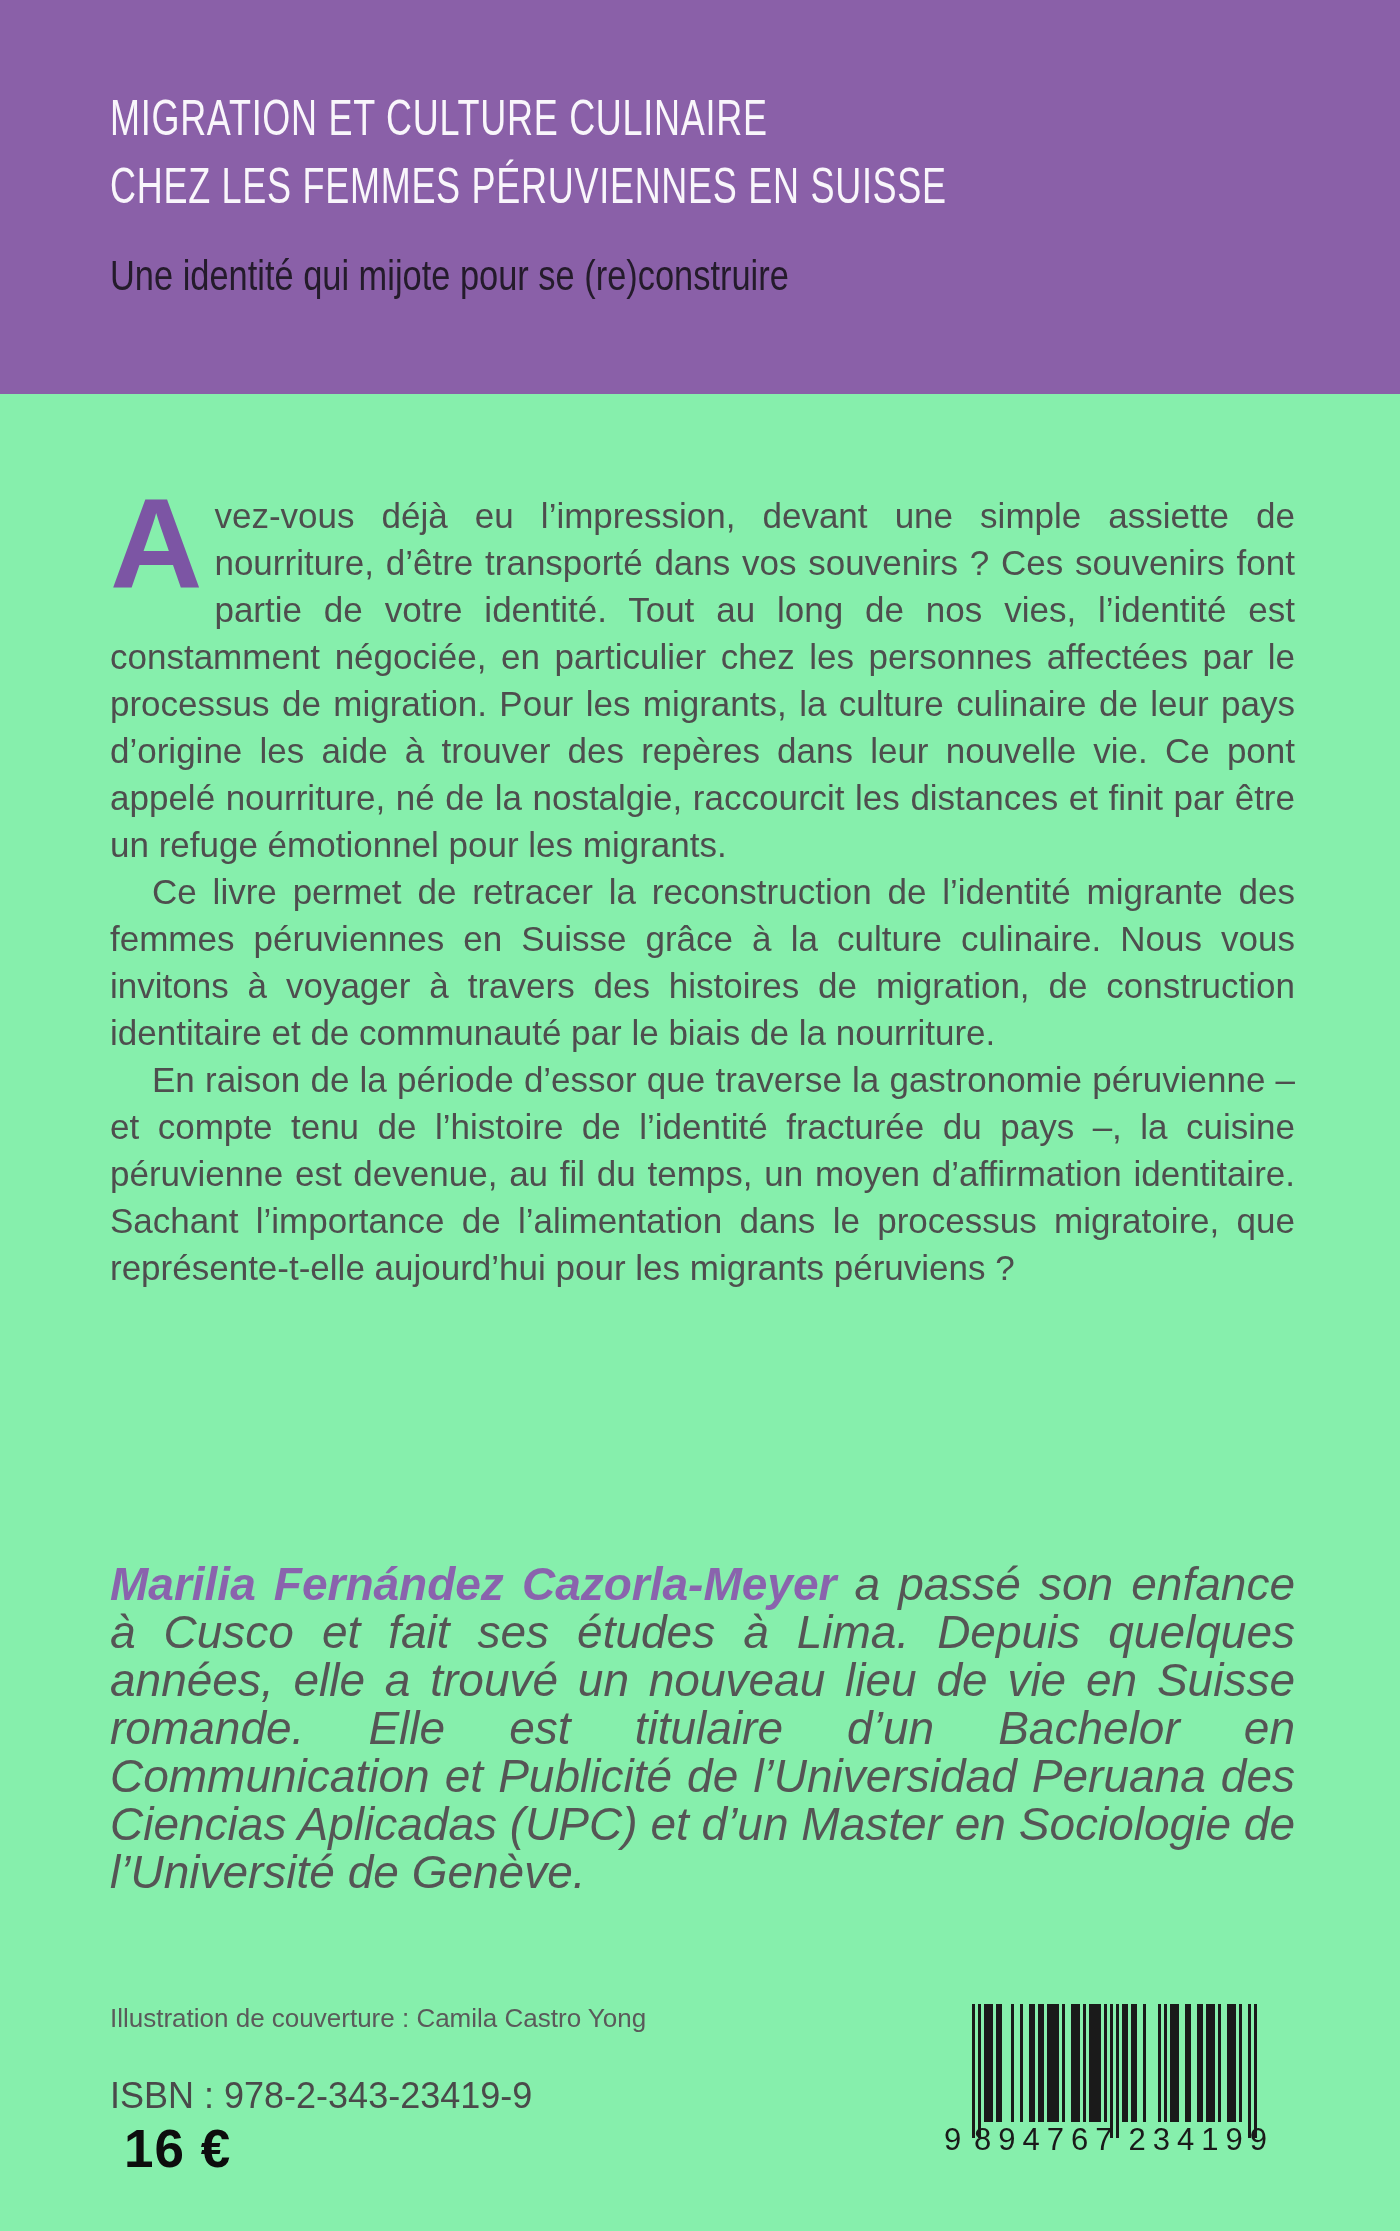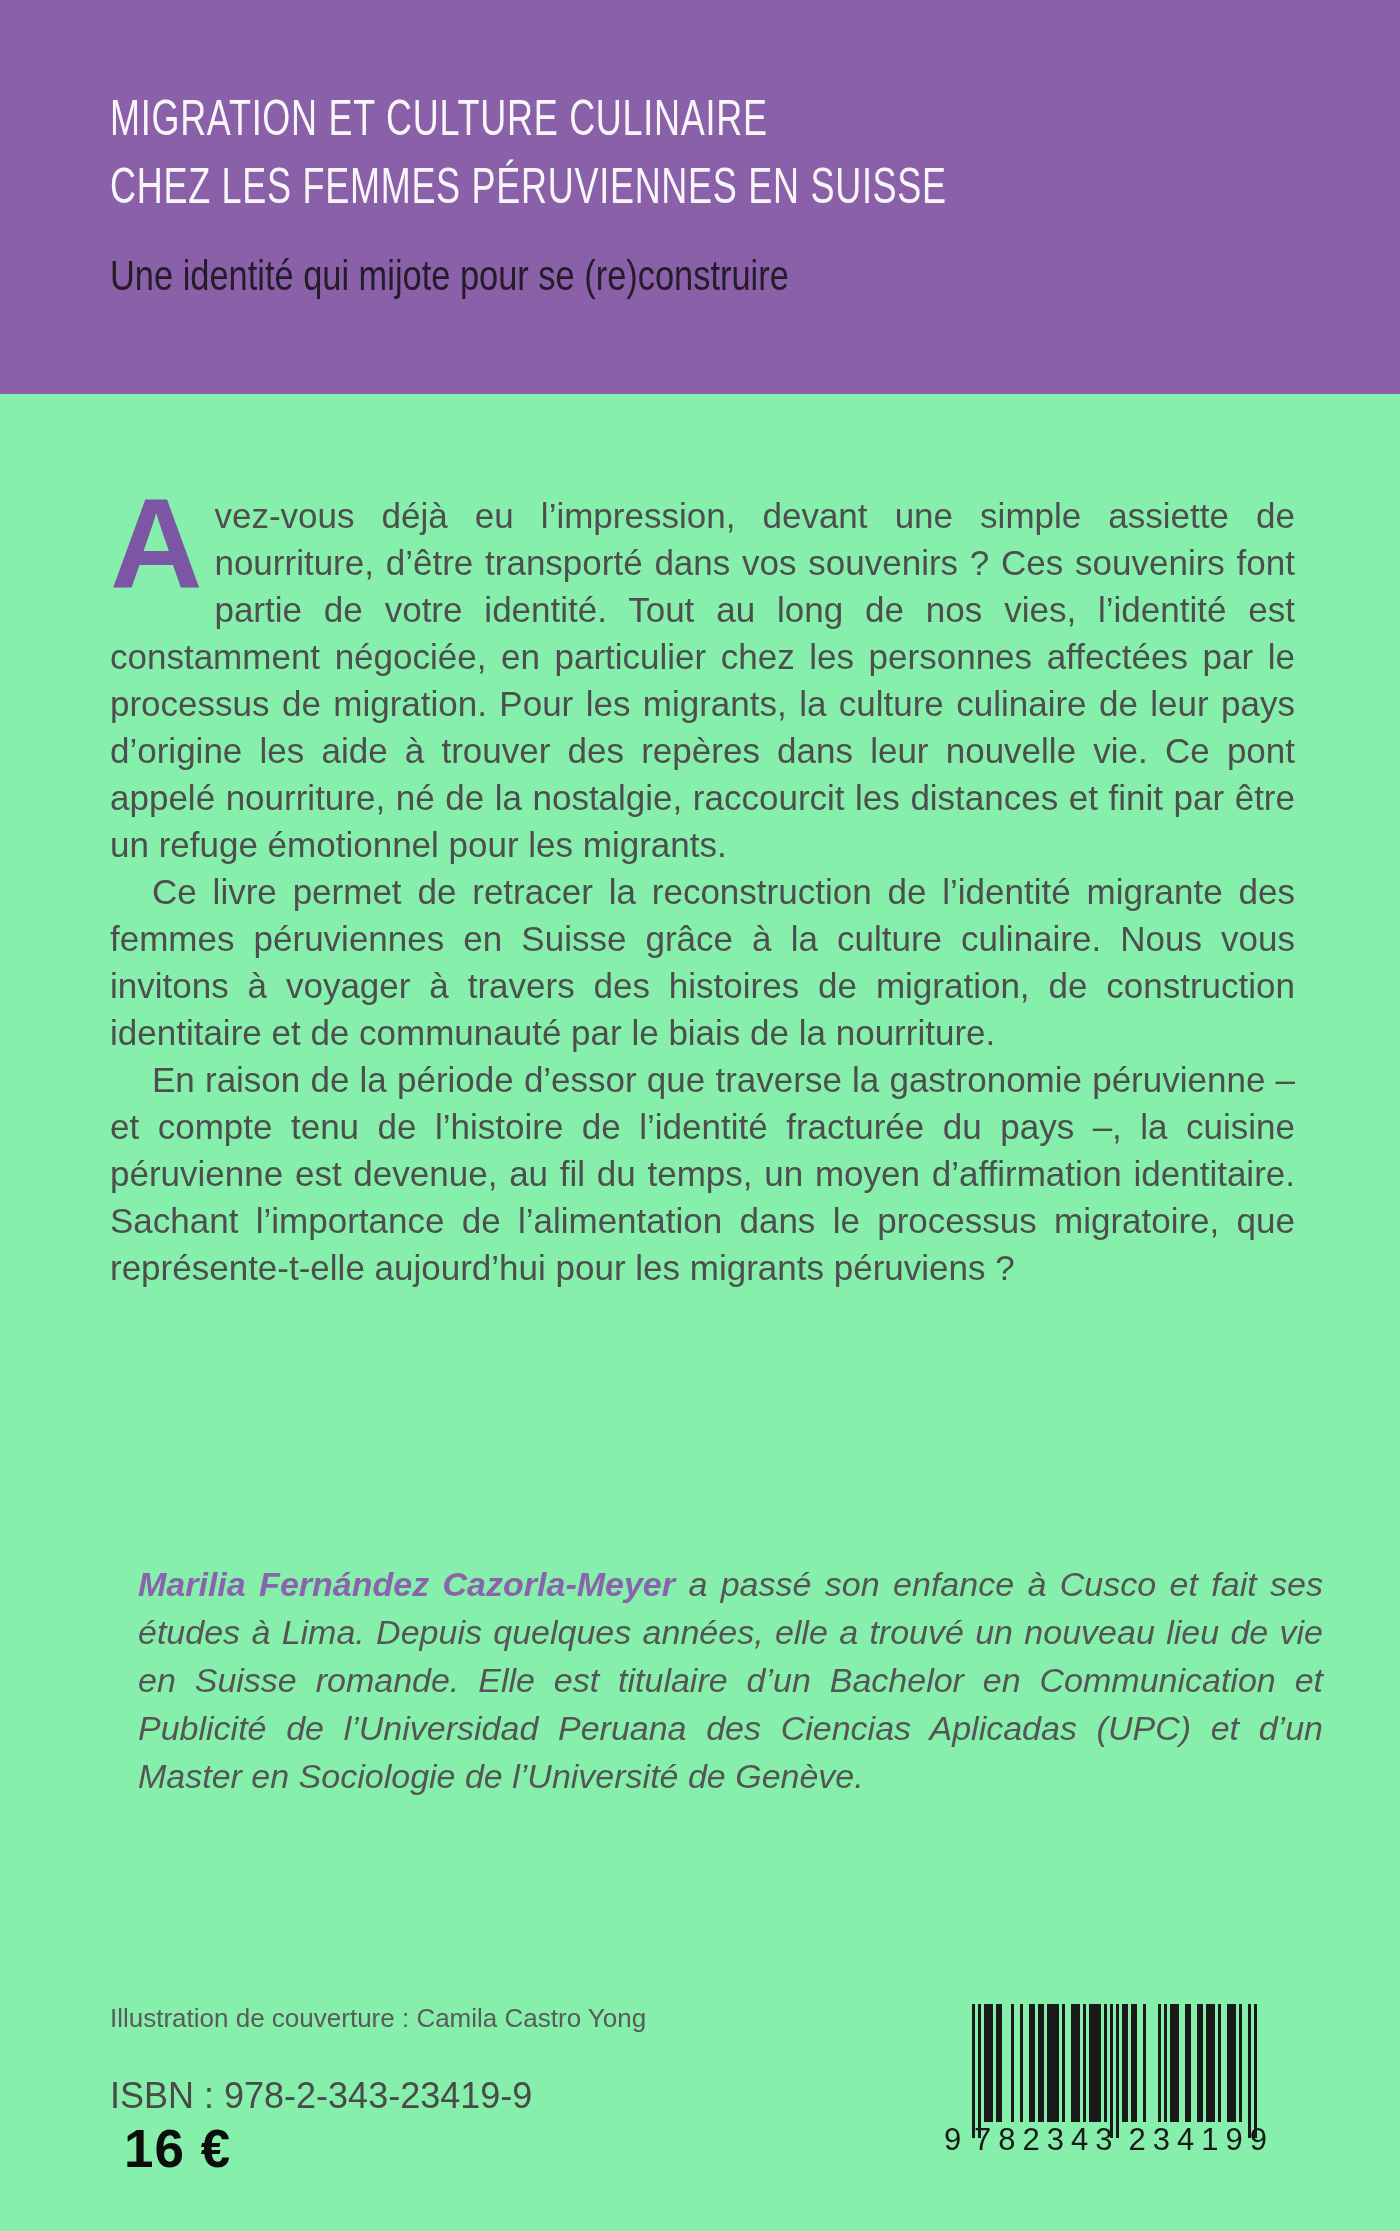--- a/index.html
+++ b/index.html
@@ -37,22 +37,22 @@
   .para-indent{text-indent:42px;}
   .dropcap{
     float:left;
     font-size:128px;line-height:96px;
     font-weight:700;color:#7c55a4;
     margin:4px 12px 0 0;
   }
   
   .bio{
     position:absolute;left:110px;top:1560px;width:1185px;
-    color:#555555;font-size:34px;line-height:48px;
-    font-style:italic;text-align:justify;margin-left:28px;
+    color:#555555;font-size:46px;line-height:48px;
+    font-style:italic;text-align:justify;
   }
   .bio-name{font-weight:700;font-style:italic;color:#8a63ad;}
   
   .credit{
     position:absolute;left:110px;top:1998px;
     color:#5a5a5a;font-size:26px;line-height:40px;
   }
   .isbn{
     position:absolute;left:110px;top:2074px;
     color:#4a4a4a;font-size:36px;line-height:44px;
@@ -206,18 +206,18 @@
         <div class="m0"></div>
         <div class="m1"></div>
         <div class="m0"></div>
         <div class="m0"></div>
         <div class="m1 g"></div>
         <div class="m0"></div>
         <div class="m1 g"></div>
       </div>
     <div class="nums">
       <span class="n-first">9</span>
-      <span class="n-left">782343</span>
+      <span class="n-left">894767</span>
       <span class="n-right">234199</span>
     </div>
   </div>
 
 </div>
 
 </body></html>

